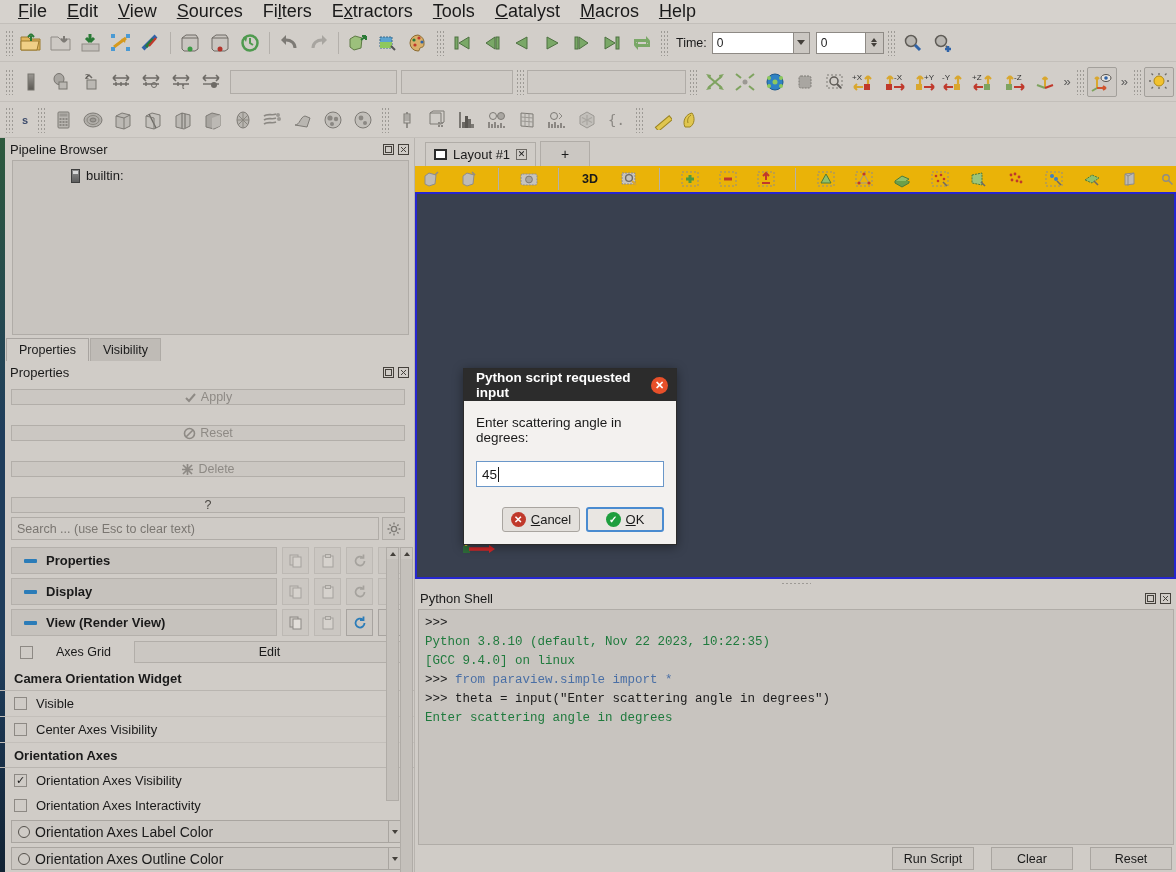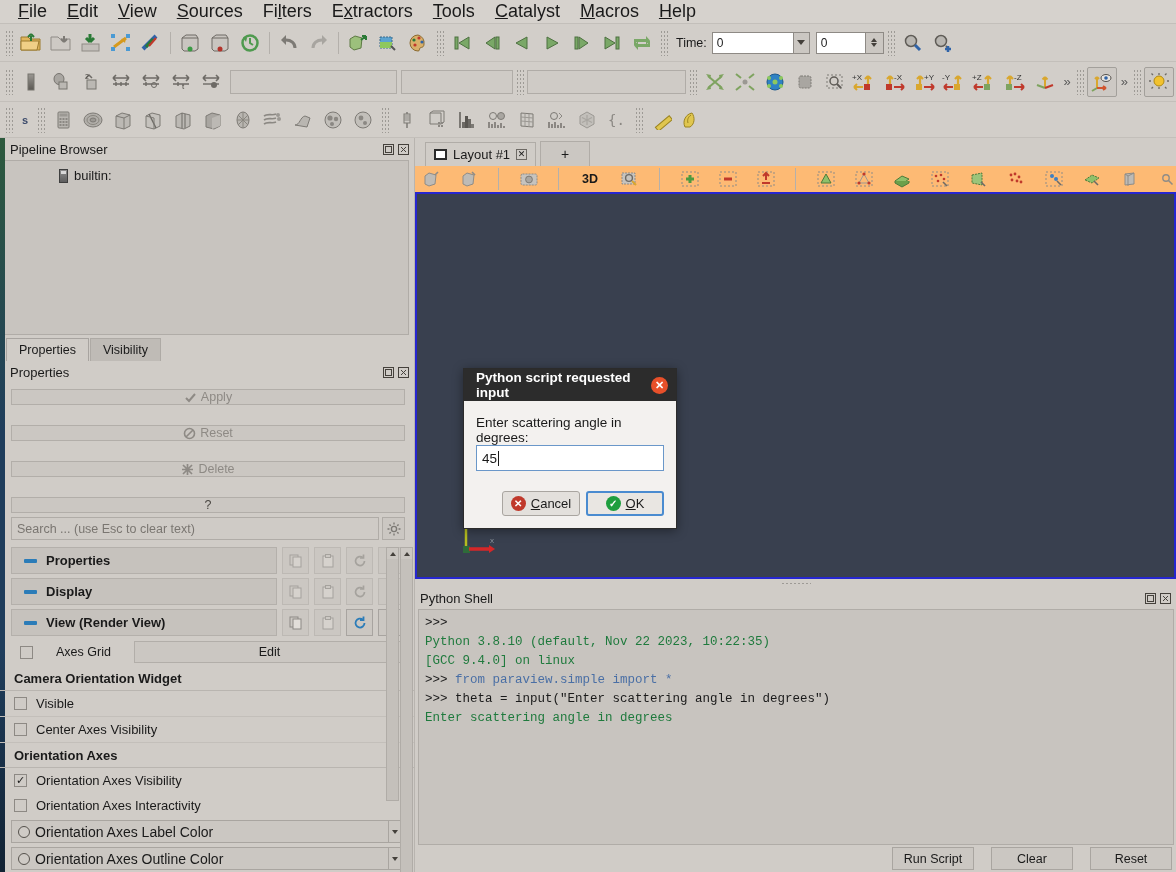--- a/index.html
+++ b/index.html
@@ -51,21 +51,21 @@
                      background:linear-gradient(180deg,#2d5a3d,#1f3d5c 40%,#1f3d5c 70%,#123); }
   .rightcol { flex:1; display:flex; flex-direction:column; min-width:0; }
   
   .paneltitle { height:22px; display:flex; align-items:center; padding:0 4px 0 10px; font-size:13px;
                 background:#d0ccc7; }
   .paneltitle .ttl { flex:1; }
   .dockbtn { width:13px; height:13px; margin-left:2px; display:flex; align-items:center; justify-content:center;
              font-size:9px; color:#45413c; }
   .dockbtn svg { display:block; }
   
-  .pipeline { flex:1; margin:0 5px 0 0; background:#c8c4bf; border:1px solid #b0aca7; padding:6px 0 0 0; }
+  .pipeline { flex:1; margin:0 5px 0 12px; background:#c8c4bf; border:1px solid #b0aca7; padding:6px 0 0 0; }
   .pipe-row { display:flex; align-items:center; gap:6px; padding:1px 0 1px 58px; font-size:13px; }
   .server-icon { width:9px; height:14px; background:linear-gradient(180deg,#8d8d8d,#5e5e5e); border:1px solid #3f3f3f;
                  position:relative; }
   .server-icon::after { content:""; position:absolute; left:1px; top:1px; width:5px; height:3px; background:#d8d8d8; }
   
   .proptabs { height:26px; display:flex; align-items:flex-end; padding-left:6px; }
   .ptab { padding:4px 12px 4px 12px; font-size:12.5px; background:#bfbbb6; border:1px solid #aeaaa5;
           border-bottom:none; margin-right:1px; }
   .ptab.active { background:#d0ccc7; border-color:#a8a4a0; }
   .propsbody { flex:none; background:#d0ccc7; }
@@ -108,21 +108,21 @@
   .layoutbar { height:28px; background:#d0ccc7; display:flex; align-items:flex-end; padding-left:10px; }
   .ltab { display:flex; align-items:center; gap:6px; padding:4px 8px; background:#cbc7c2; border:1px solid #b0aca7;
           border-bottom:none; font-size:13px; }
   .ltab.active { background:#d0ccc7; }
   .ltab-plus { padding:4px 20px; background:#cbc7c2; border:1px solid #b0aca7; border-bottom:none; margin-left:4px;
                font-size:14px; }
   .winicon { width:13px; height:11px; border:2px solid #2b2b2b; background:#fff; flex:none; }
   .xbtn { width:11px; height:11px; border:1px solid #6d6964; display:flex; align-items:center; justify-content:center;
           font-size:9px; line-height:1; }
   
-  .rvtoolbar { height:26px; background:#fdba74; display:flex; align-items:center; padding:0 3px;gap:13px; }
+  .rvtoolbar { height:26px; background:#eab308; display:flex; align-items:center; padding:0 3px;gap:13px; }
   .rvbtn { width:25px; height:23px; flex:none; display:flex; align-items:center; justify-content:center; }
   .rvlabel { font-size:13px; font-weight:bold; text-decoration:underline; padding:0 4px; }
   .rvsplit { width:22px; height:20px; border:1px solid #8e8a85; background:#cbc7c2; display:flex;
              align-items:center; justify-content:center; margin-left:3px; }
   .renderview { flex:1; background:#39404f; border:2px solid #2626cf; position:relative; min-height:0; }
   .rv-grip { height:8px; background:#d0ccc7; display:flex; align-items:center; justify-content:center; }
   .rv-grip .dots { width:30px; height:3px; background-image:radial-gradient(circle,#9d9a95 1px,transparent 1px);
                    background-size:4px 3px; }
   
   .oaxes { position:absolute; left:35px; bottom:18px; width:70px; height:50px; }
@@ -140,21 +140,21 @@
            align-items:center; justify-content:center; font-size:12.5px; }
   
   .modal { position:absolute; left:463px; top:368px; width:214px; background:#f3f1ef;
            border:1px solid #2b2b2b; box-shadow:0 2px 10px rgba(0,0,0,.4); z-index:50; }
   .modal-title { height:32px; background:#2c2c2c; display:flex; align-items:center; padding:0 8px 0 12px;
                  color:#fff; font-size:13.5px; font-weight:bold; }
   .modal-title .t { flex:1; }
   .modal-close { width:17px; height:17px; border-radius:50%; background:#e8502a; display:flex;
                  align-items:center; justify-content:center; color:#fff; font-size:11px; font-weight:bold; line-height:1; }
   .modal-body { padding:14px 12px 10px 12px; }
-  .modal-label { font-size:13.5px; margin-bottom:0; }
+  .modal-label { font-size:13.5px; margin-bottom:16px; }
   .modal-input { height:26px; background:#fff; border:1px solid #6a97c9; display:flex; align-items:center;
                  padding-left:5px; font-size:13.5px; }
   .caret { width:1px; height:15px; background:#1a1a1a; margin-left:1px; }
   .modal-btns { display:flex; justify-content:flex-end; gap:6px; padding:10px 12px 12px 12px; }
   .mbtn { min-width:78px; height:25px; border:1px solid #a9a5a0; background:#e3e0dc; display:flex;
           align-items:center; justify-content:center; gap:5px; font-size:13px; border-radius:3px; }
   .mbtn.primary { border:2px solid #4a8bd0; background:#e9e6e2; }
   .mbtn u { text-decoration:underline; }
   .badge { width:15px; height:15px; border-radius:50%; display:flex; align-items:center; justify-content:center;
            color:#fff; font-size:10px; font-weight:bold; line-height:1; flex:none; }

